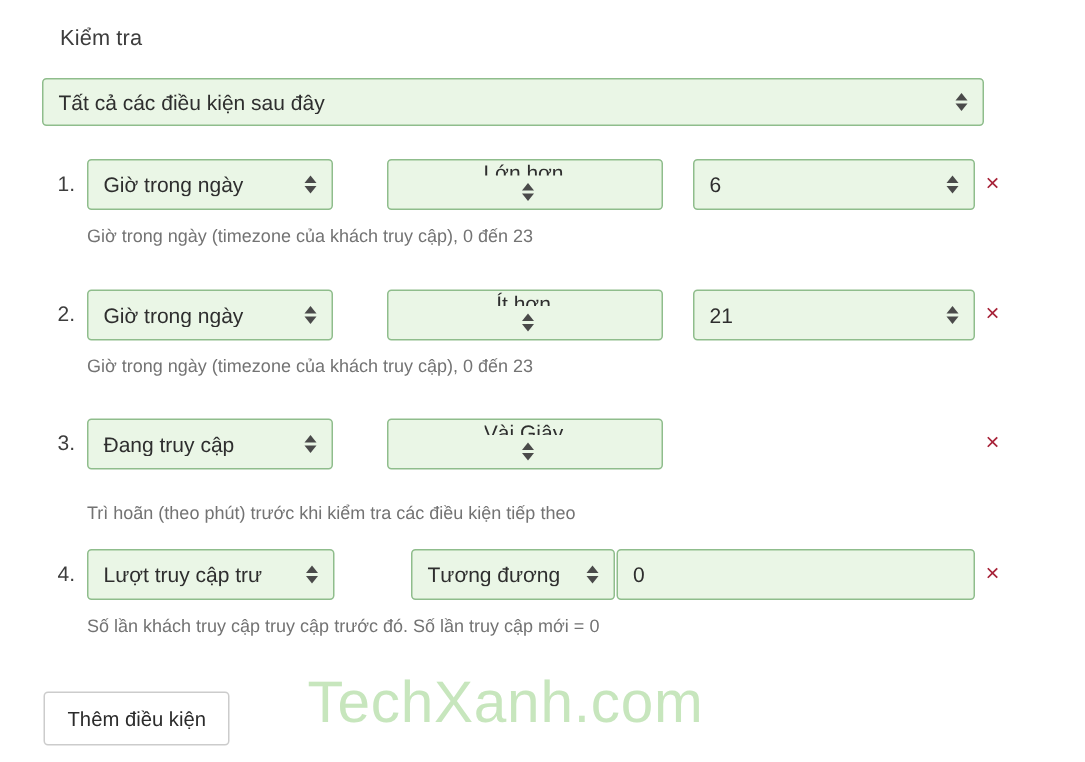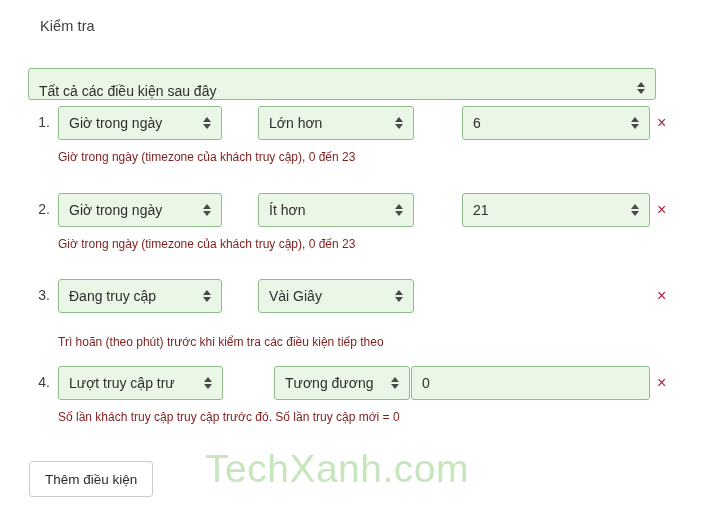--- a/index.html
+++ b/index.html
@@ -79,24 +79,23 @@
     margin-bottom: 2.5px;
   }
   .stepper i.down {
     border-top: 5px solid #4a4a4a;
   }
 
   
   .top-select {
     position: absolute;
     left: 28px;
-    top: 68px;
+    top: 52px;
     width: 628px;
     height: 32px;
-    align-items: flex-end;
   }
 
   
   .cond-row {
     position: absolute;
     left: 0;
     width: 723px;
   }
   .row-num {
     position: absolute;
@@ -104,21 +103,21 @@
     top: 8px;
     width: 24px;
     text-align: right;
     font-size: 14px;
     color: #3d3d3d;
   }
   .helper {
     position: absolute;
     left: 58px;
     font-size: 12px;
-    color: #7f1d1d;
+    color: #737373;
     white-space: nowrap;
     text-align: center;
   }
 
   .remove-x {
     position: absolute;
     top: 8px;
     font-size: 16px;
     line-height: 18px;
     color: #a8243a;
@@ -127,21 +126,21 @@
     user-select: none;
   }
 
   
   .c1 { position: absolute; top: 0; }
   .c2 { position: absolute; top: 0; }
   .c3 { position: absolute; top: 0; }
 
   
   .w-a { left: 58px;  width: 164px; }
-  .w-b { left: 258px; width: 156px; }
+  .w-b { left: 258px; width: 184px; flex-direction: column; }
   .w-c { left: 462px; width: 188px; }
 
   
   .w4-a { left: 58px;  width: 165px; }
   .w4-b { left: 233px; width: 136px; margin-left: 41px; }
   .w4-c { left: 411px; width: 239px; }
 
   
   .add-btn {
     position: absolute;

